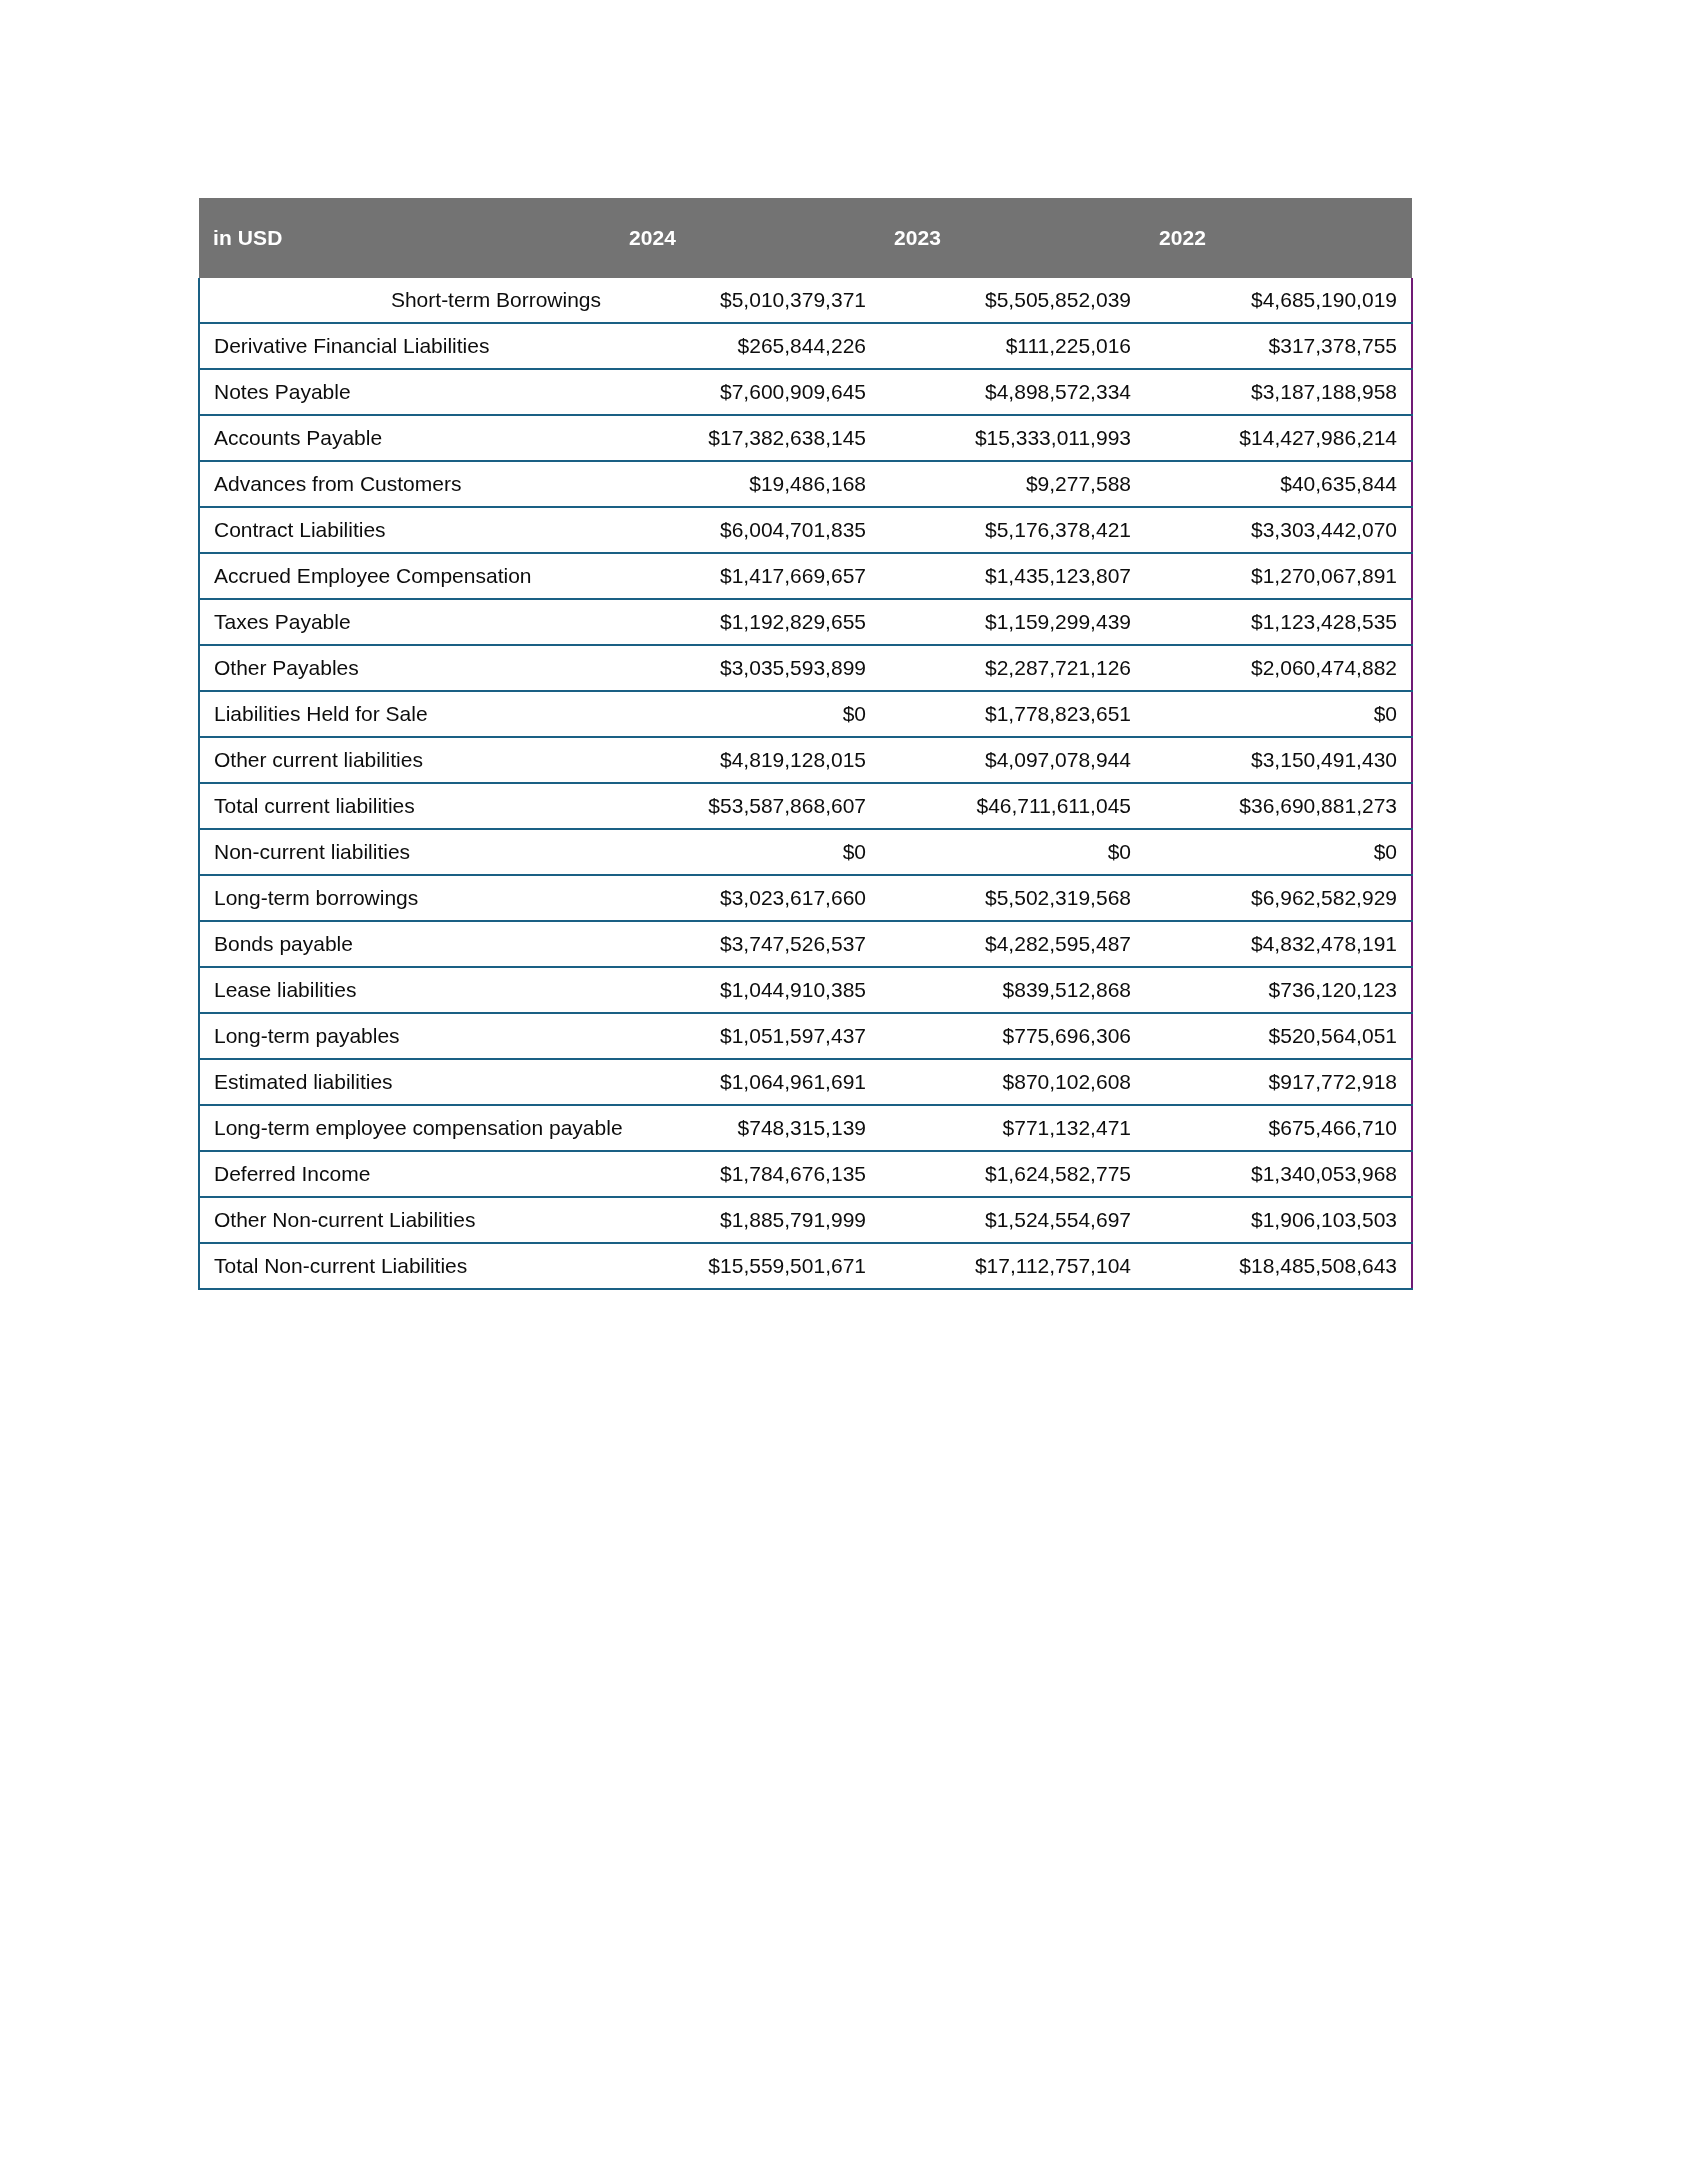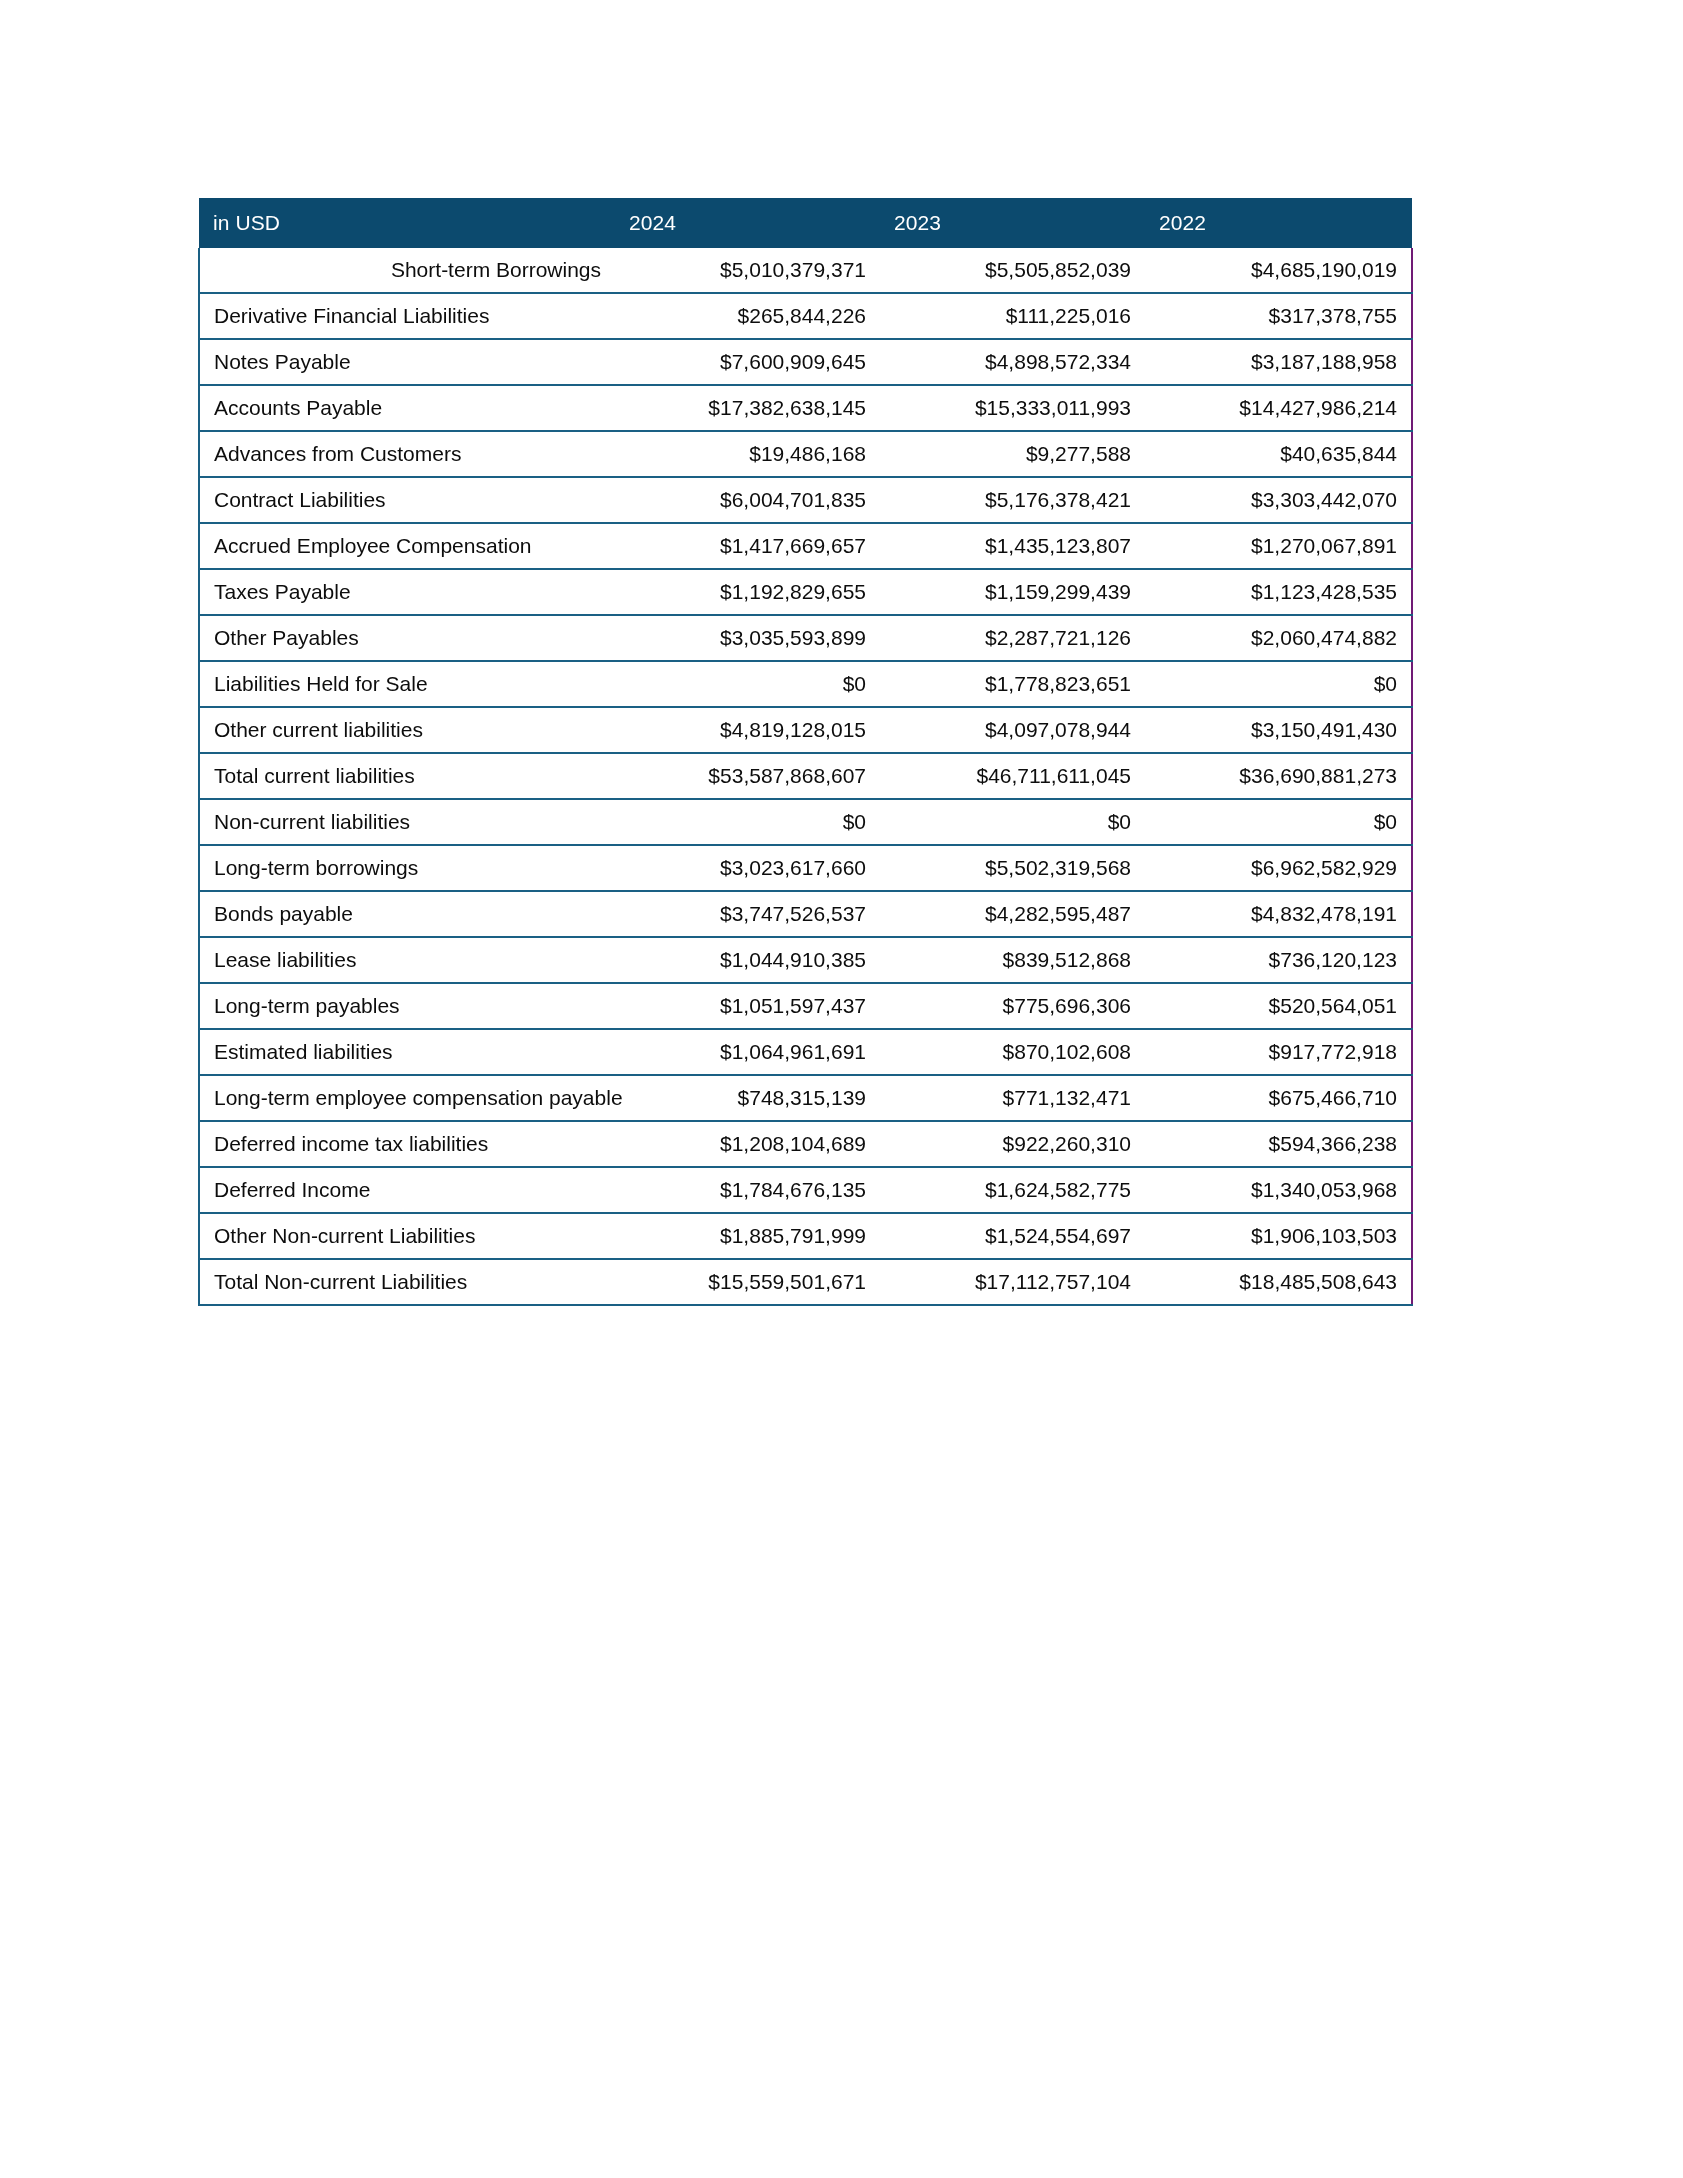--- a/index.html
+++ b/index.html
@@ -36,26 +36,26 @@
     font-size: 21px;
     color: #0d0d0d;
   }
 
   table.fin col.c-label { width: 416px; }
   table.fin col.c-y1 { width: 265px; }
   table.fin col.c-y2 { width: 265px; }
   table.fin col.c-y3 { width: 267px; }
 
   table.fin thead th {
-    background: #0c4a6e;
+    background: #737373;
     color: #ffffff;
-    font-weight: normal;
+    font-weight: bold;
     font-size: 21px;
     height: 50px;
-    padding: 0 14px;
+    padding: 15px 14px;
     border: none;
     vertical-align: middle;
     letter-spacing: 0.1px;
   }
   table.fin thead th.h-label { text-align: left; }
   table.fin thead th.h-year { text-align: left; }
 
   table.fin tbody td {
     height: 44px;
     padding: 0 14px;
@@ -215,26 +215,20 @@
             <td class="cell-val">$870,102,608</td>
             <td class="cell-val last">$917,772,918</td>
           </tr>
           <tr>
             <td class="cell-label">Long-term employee compensation payable</td>
             <td class="cell-val">$748,315,139</td>
             <td class="cell-val">$771,132,471</td>
             <td class="cell-val last">$675,466,710</td>
           </tr>
           <tr>
-            <td class="cell-label">Deferred income tax liabilities</td>
-            <td class="cell-val">$1,208,104,689</td>
-            <td class="cell-val">$922,260,310</td>
-            <td class="cell-val last">$594,366,238</td>
-          </tr>
-          <tr>
             <td class="cell-label">Deferred Income</td>
             <td class="cell-val">$1,784,676,135</td>
             <td class="cell-val">$1,624,582,775</td>
             <td class="cell-val last">$1,340,053,968</td>
           </tr>
           <tr>
             <td class="cell-label">Other Non-current Liabilities</td>
             <td class="cell-val">$1,885,791,999</td>
             <td class="cell-val">$1,524,554,697</td>
             <td class="cell-val last">$1,906,103,503</td>

